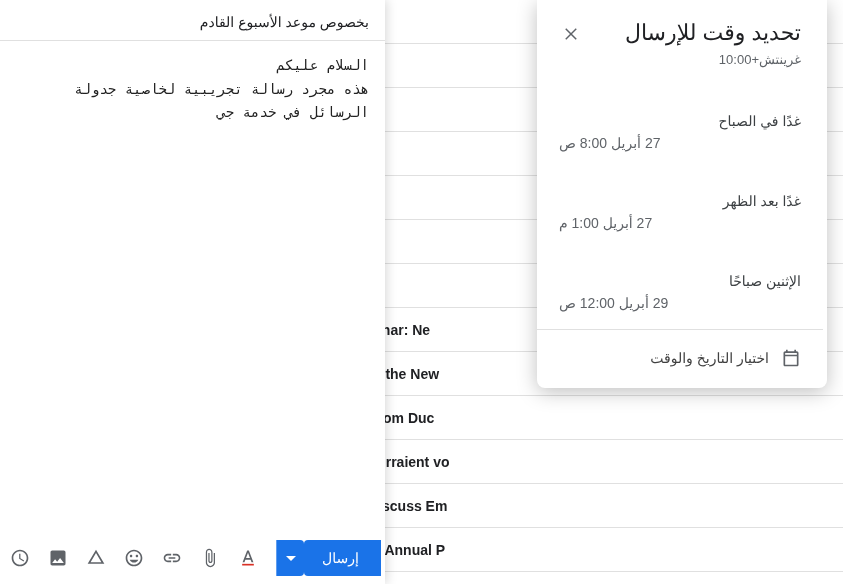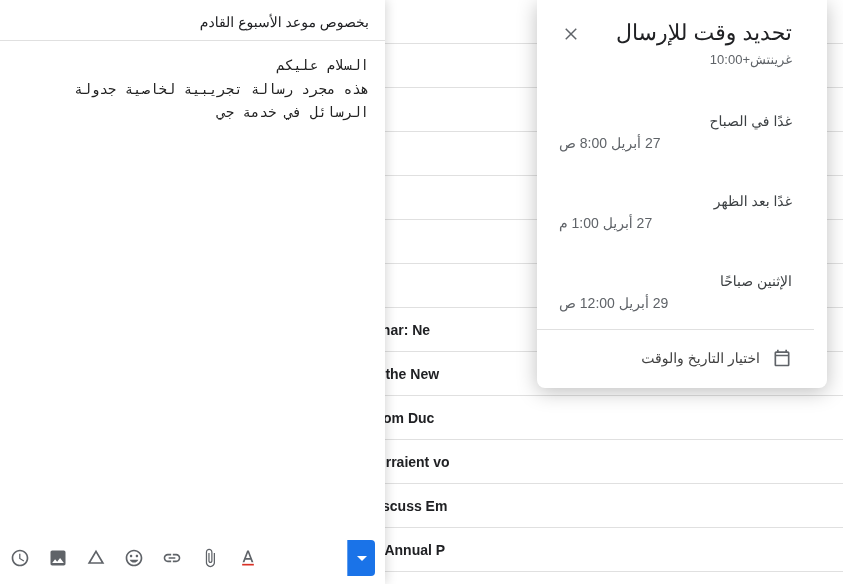--- a/index.html
+++ b/index.html
@@ -127,21 +127,21 @@
 
 .schedule-popup {
   position: absolute;
   right: 16px;
   top: 0;
   width: 290px;
   background: #fff;
   border-radius: 0 0 8px 8px;
   box-shadow: 0 4px 20px rgba(0,0,0,0.25);
   z-index: 100;
-  padding: 20px 35px 18px 22px;
+  padding: 20px 26px 18px 22px;
   direction: rtl;
 }
 .popup-header {
   display: flex;
   align-items: flex-start;
   justify-content: space-between;
 }
 .popup-title {
   font-size: 22px;
   color: #202124;
@@ -289,20 +289,21 @@
           <path d="M9.62 12L12 5.67 14.38 12H9.62zM11 3L5.5 17h2.25l1.12-3h6.25l1.12 3h2.25L13 3h-2z"></path>
           <rect x="5" y="19" width="14" height="2" fill="#d93025"></rect>
         </svg>
     </div>
     <div class="send-btn-group">
       <button class="send-dd">
         <svg viewBox="0 0 10 10">
             <path d="M0 3 L5 8 L10 3 Z"></path>
           </svg>
       </button>
+      <button class="send-btn">إرسال</button>
     </div>
   </div>
 </div>
 
 <div class="schedule-popup">
   <div class="popup-header">
     <div class="popup-title">تحديد وقت للإرسال</div>
     <div class="popup-close">
       <svg viewBox="0 0 24 24">
           <line x1="5" y1="5" x2="19" y2="19"></line>

